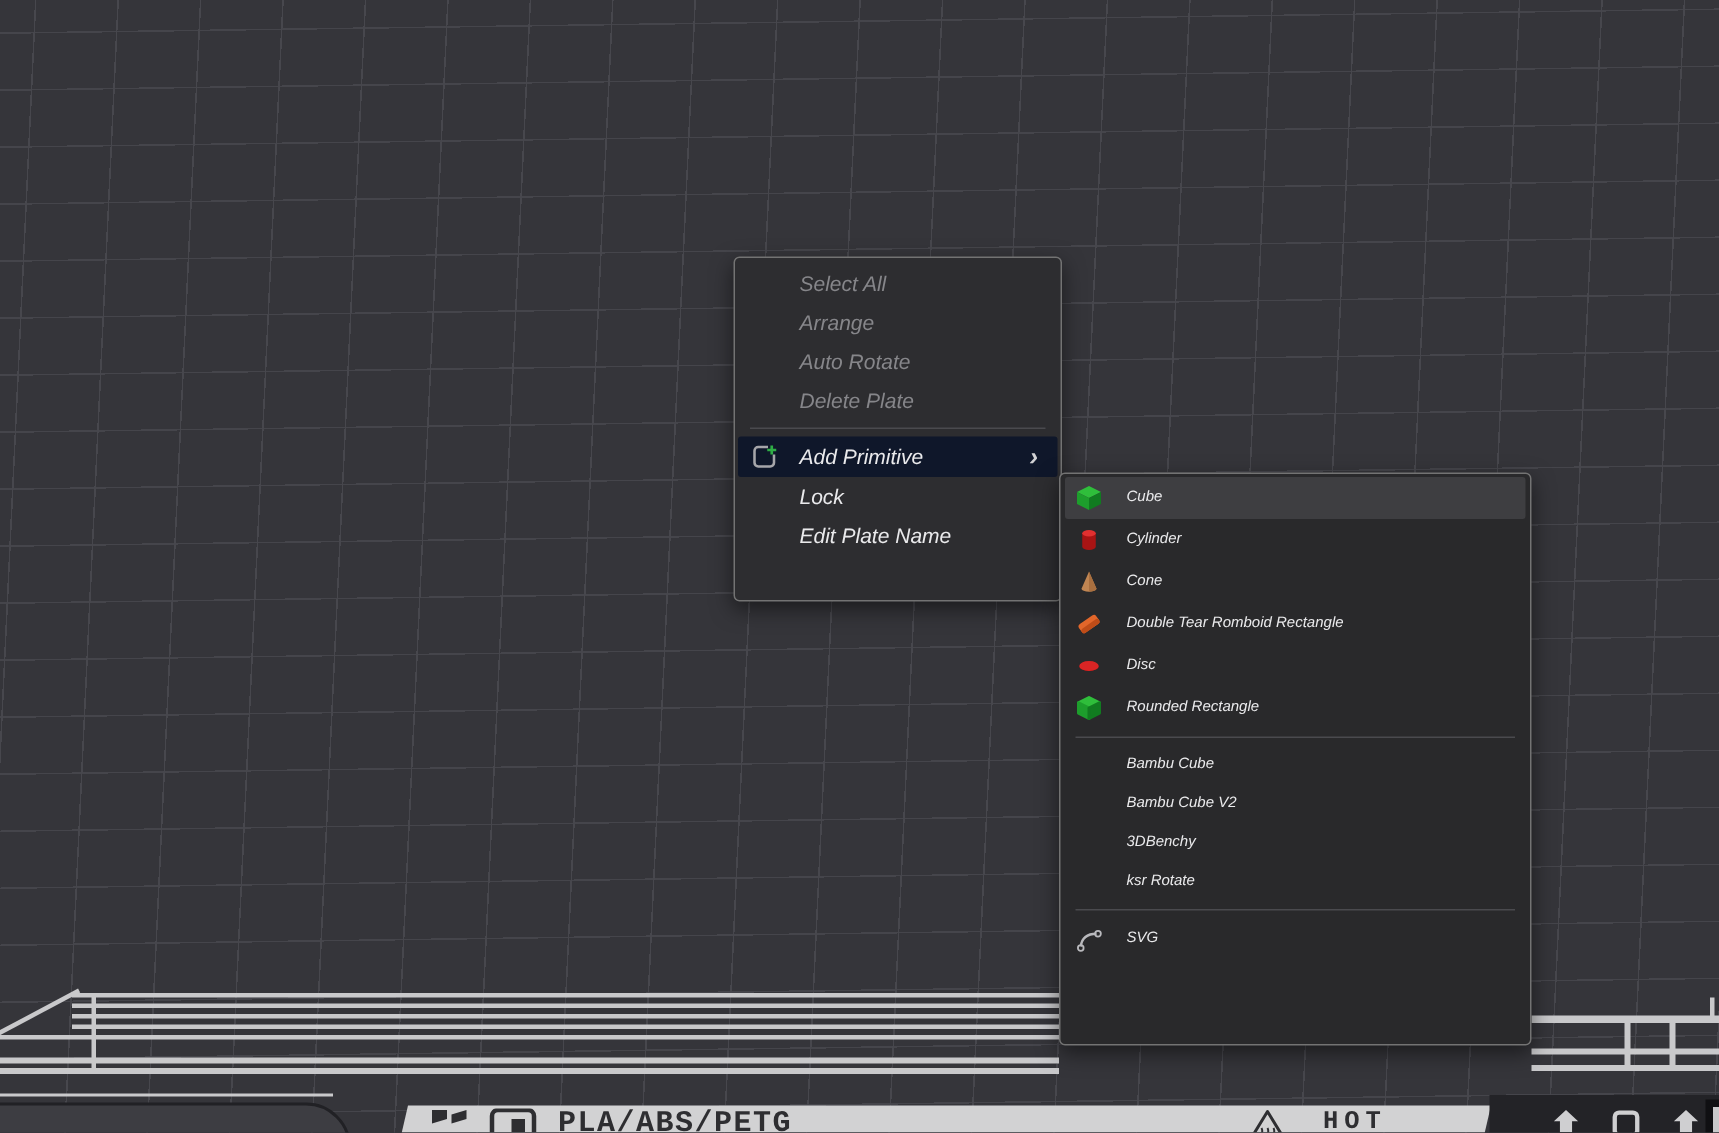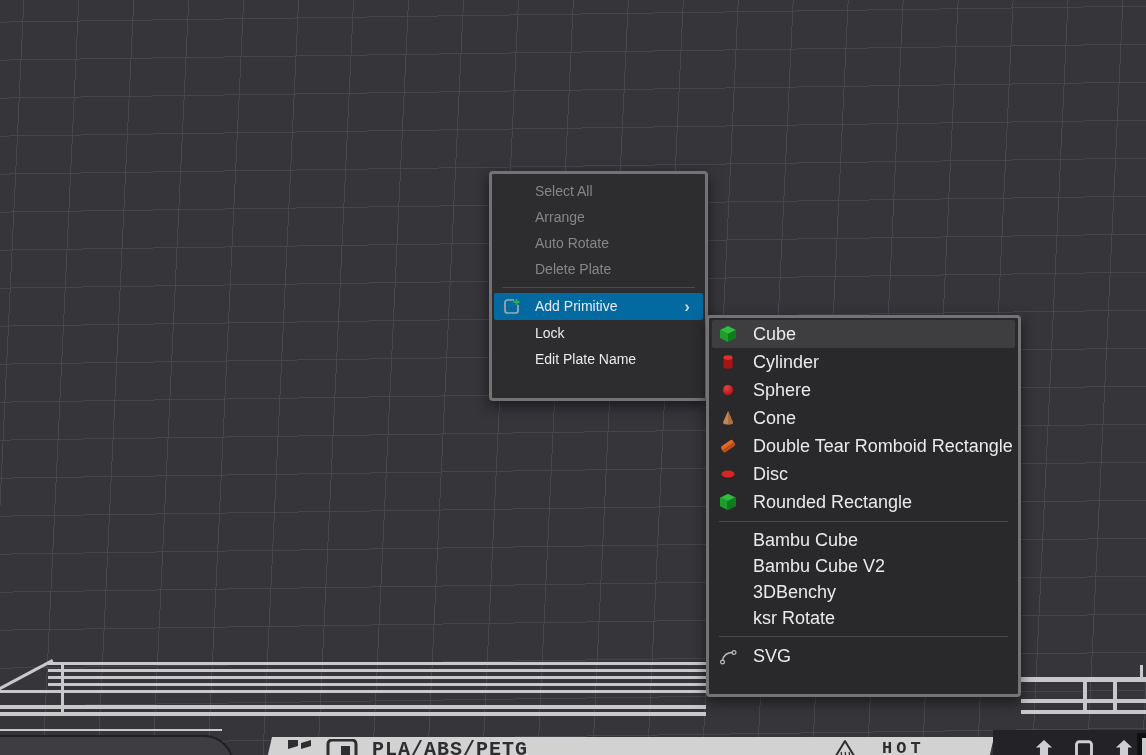--- a/index.html
+++ b/index.html
@@ -47,33 +47,33 @@
   }
   .dark-strip{
     position:absolute;left:993px;top:730px;width:153px;height:25px;
     background:#232327;z-index:3;overflow:hidden;
   }
   .strip-icon{position:absolute;top:10px;width:34px;height:15px;}
   .corner-dark{position:absolute;left:1137px;top:733px;width:9px;height:22px;background:#101013;z-index:4;}
   .corner-light{position:absolute;left:1142px;top:738px;width:4px;height:17px;background:#c9c9cb;z-index:5;}
   
   .menu{
-    position:absolute;background:#2d2d30;border:3px solid #737373;border-radius:4px;
-    box-shadow:0 5px 14px rgba(0,0,0,.5);z-index:10;box-sizing:border-box;
+    position:absolute;background:#2d2d30;border:1px solid #737373;border-radius:4px;
+    box-shadow:0 5px 14px rgba(0,0,0,.5);z-index:10;box-sizing:border-box;font-style:italic;
   }
   .ctx-menu{left:489px;top:171px;width:219px;height:230px;padding-top:4px;}
   .sub-menu{left:706px;top:315px;width:315px;height:382px;padding-top:2px;background:#29292b;}
   .mi{
     position:relative;height:26px;line-height:26px;font-size:14px;color:#eaeaec;
     padding-left:43px;white-space:nowrap;cursor:default;
   }
   .mi.disabled{color:#86868a;}
-  .mi.hl{background:#0369a1;height:27px;line-height:27px;margin:0 2px;border-radius:2px;padding-left:41px;}
+  .mi.hl{background:#0f172a;height:27px;line-height:27px;margin:0 2px;border-radius:2px;padding-left:41px;}
   .divider{height:1px;background:#4a4a4e;margin:5px 10px;}
-  .sub-menu .mi{height:28px;line-height:28px;display:flex;align-items:center;padding-left:10px;font-size:18px;}
+  .sub-menu .mi{height:28px;line-height:28px;display:flex;align-items:center;padding-left:10px;font-size:10px;}
   .sub-menu .mi.small{height:26px;line-height:26px;padding-left:44px;}
   .sub-menu .mi.hl{background:#3e3e41;margin:0 3px;border-radius:2px;padding-left:7px;}
   .prim-icon{width:18px;height:18px;margin-right:16px;flex:0 0 18px;display:inline-block;}
   .ap-icon{position:absolute;left:9px;top:5px;width:17px;height:17px;}
   .chev{position:absolute;right:13px;top:0;color:#d2d2d4;font-size:17px;font-weight:bold;}
   svg{display:block;}
 </style>
 </head>
 <body>
 
@@ -164,32 +164,20 @@
   </div>
 
   <div class="mi">
     <svg class="prim-icon" viewBox="0 0 18 18">
       <path d="M4.5 4.5 v9 a4.5 2.2 0 0 0 9 0 v-9 z" fill="#a81414"></path>
       <ellipse cx="9" cy="4.5" rx="4.5" ry="2.2" fill="#e23030"></ellipse>
     </svg>
     <span>Cylinder</span>
   </div>
 
-  <div class="mi">
-    <svg class="prim-icon" viewBox="0 0 18 18">
-      <defs>
-          <radialGradient id="sg" cx="0.4" cy="0.3" r="0.8">
-        <stop offset="0" stop-color="#ef4040"></stop>
-            <stop offset="1" stop-color="#9c0f0f"></stop>
-      </radialGradient>
-        </defs>
-      <circle cx="9" cy="9" r="5.2" fill="url(#sg)"></circle>
-    </svg>
-    <span>Sphere</span>
-  </div>
 
   <div class="mi">
     <svg class="prim-icon" viewBox="0 0 18 18">
       <path d="M9 2 L14 13.5 a5 2 0 0 1 -10 0 Z" fill="#c08552"></path>
       <path d="M9 2 L14 13.5 a5 2 0 0 1 -5 1.8 Z" fill="#a96f3f"></path>
     </svg>
     <span>Cone</span>
   </div>
 
   <div class="mi">

